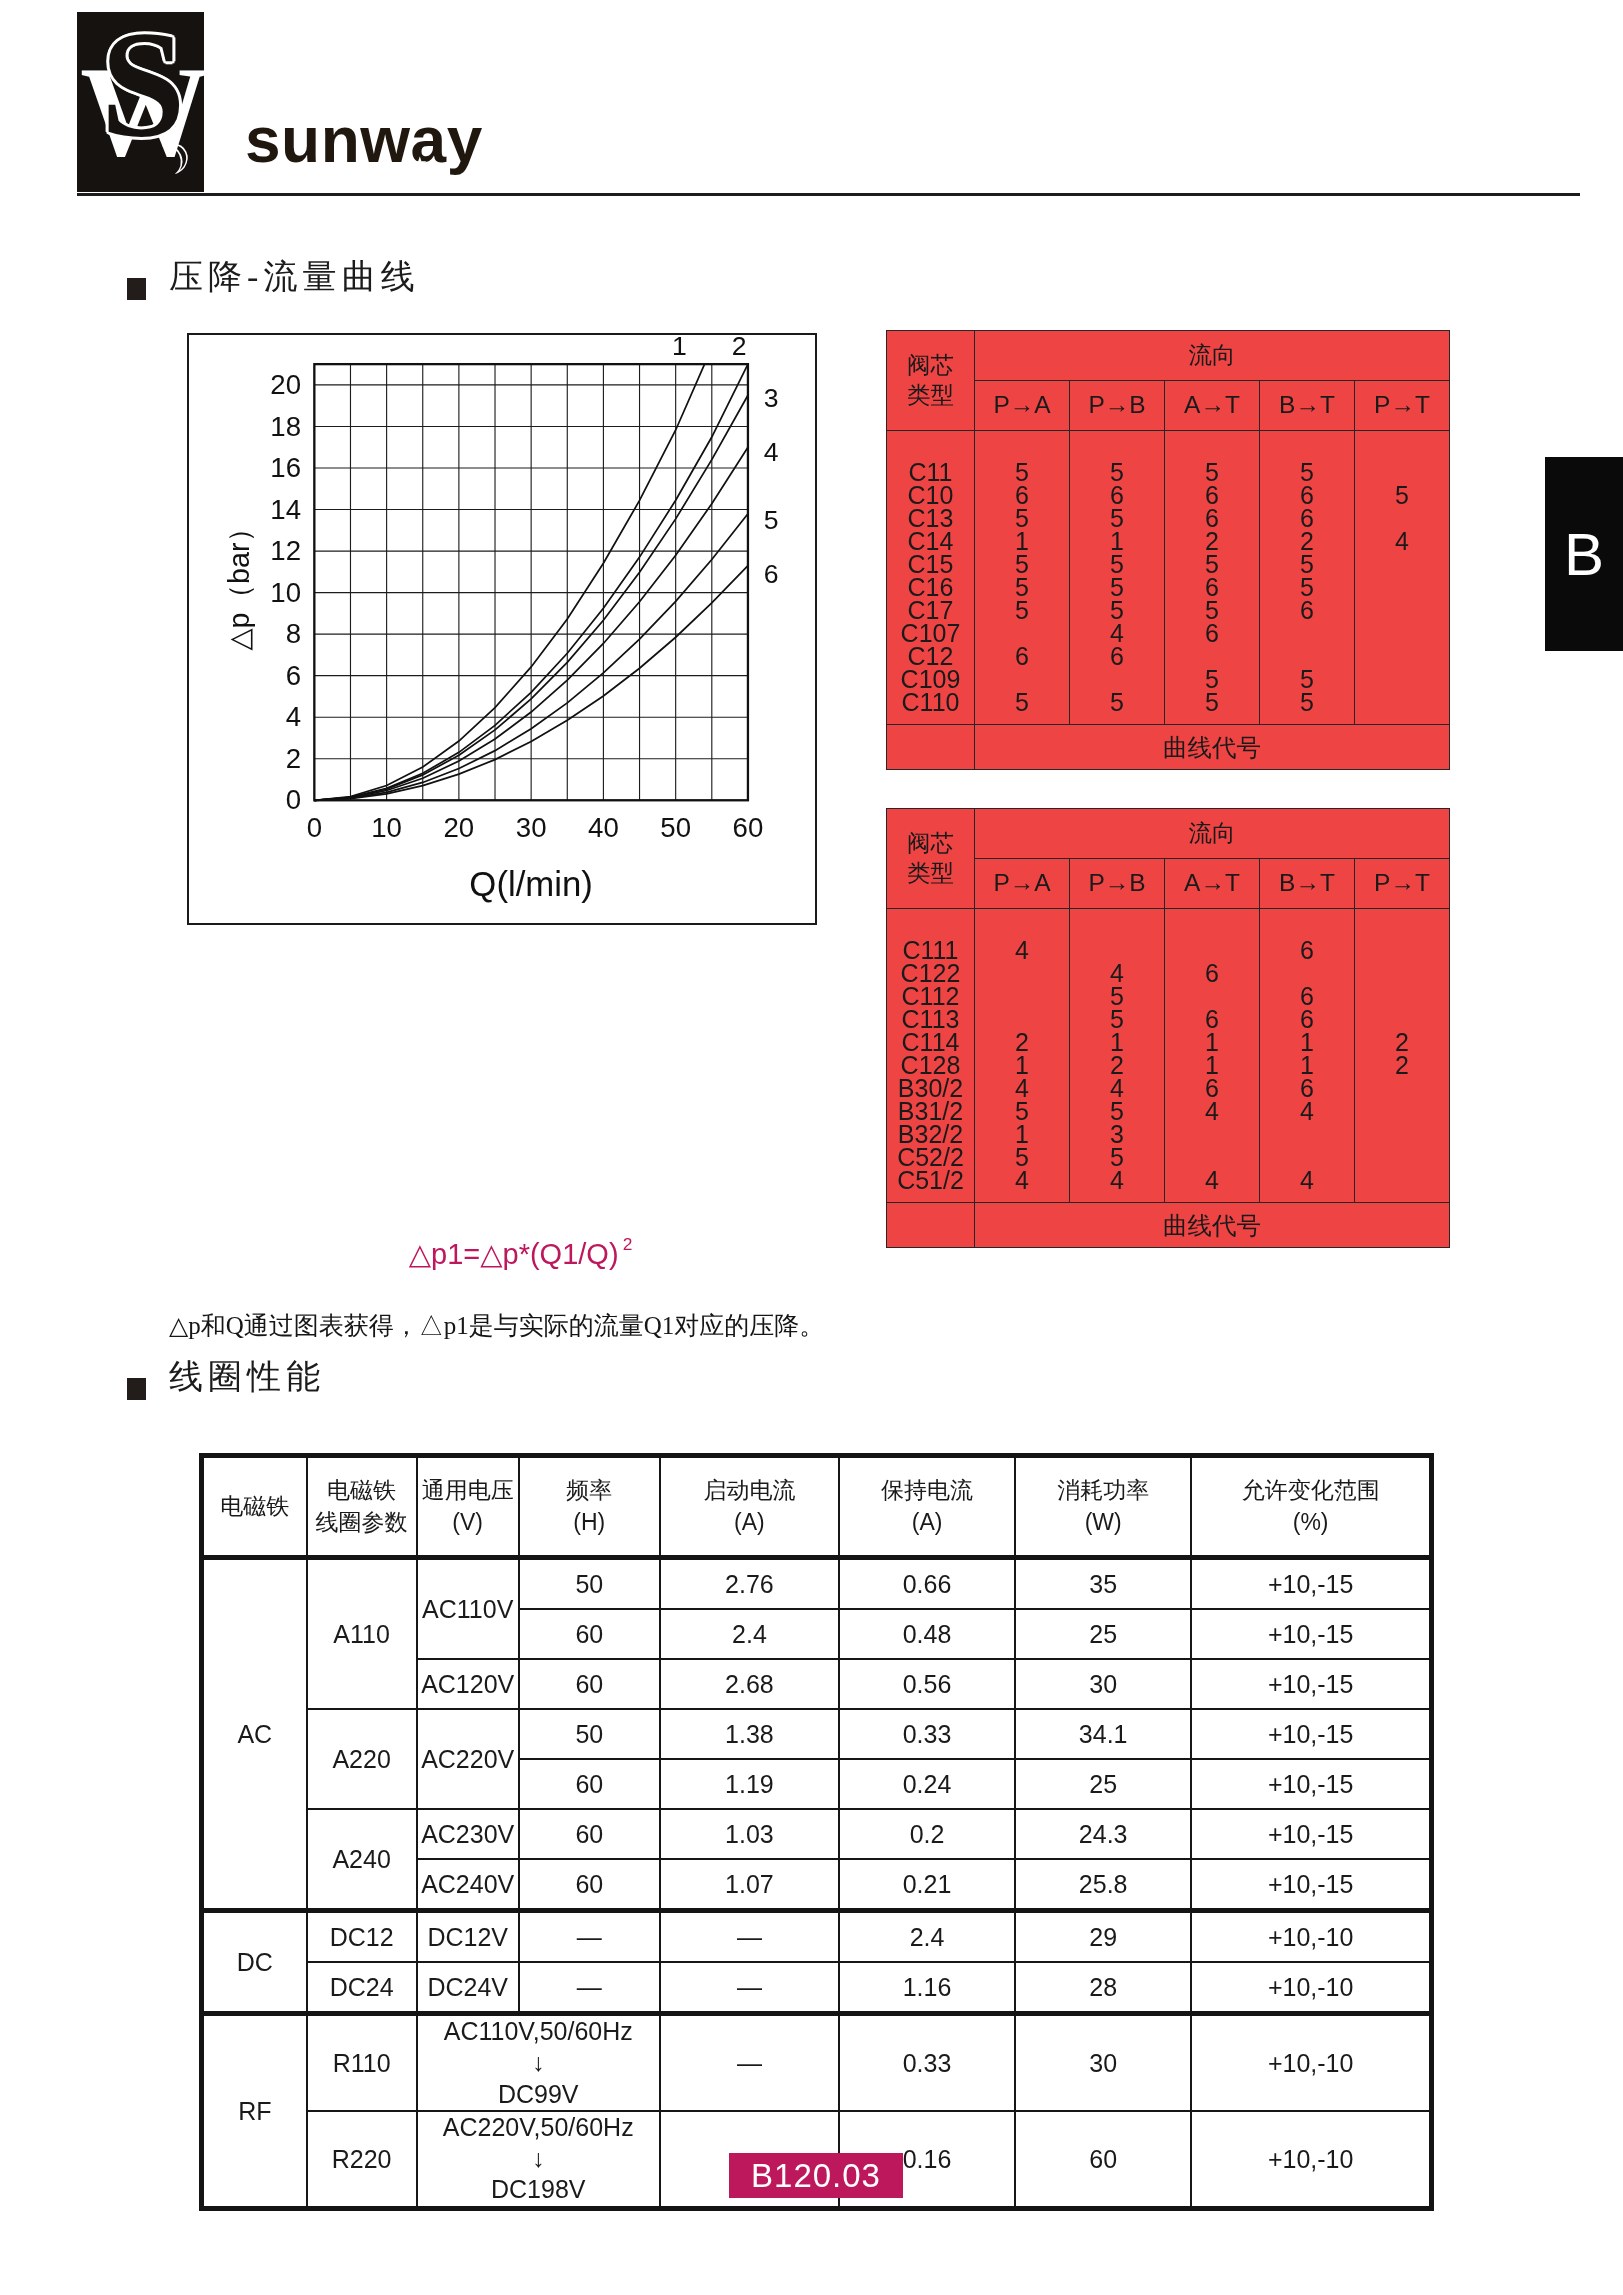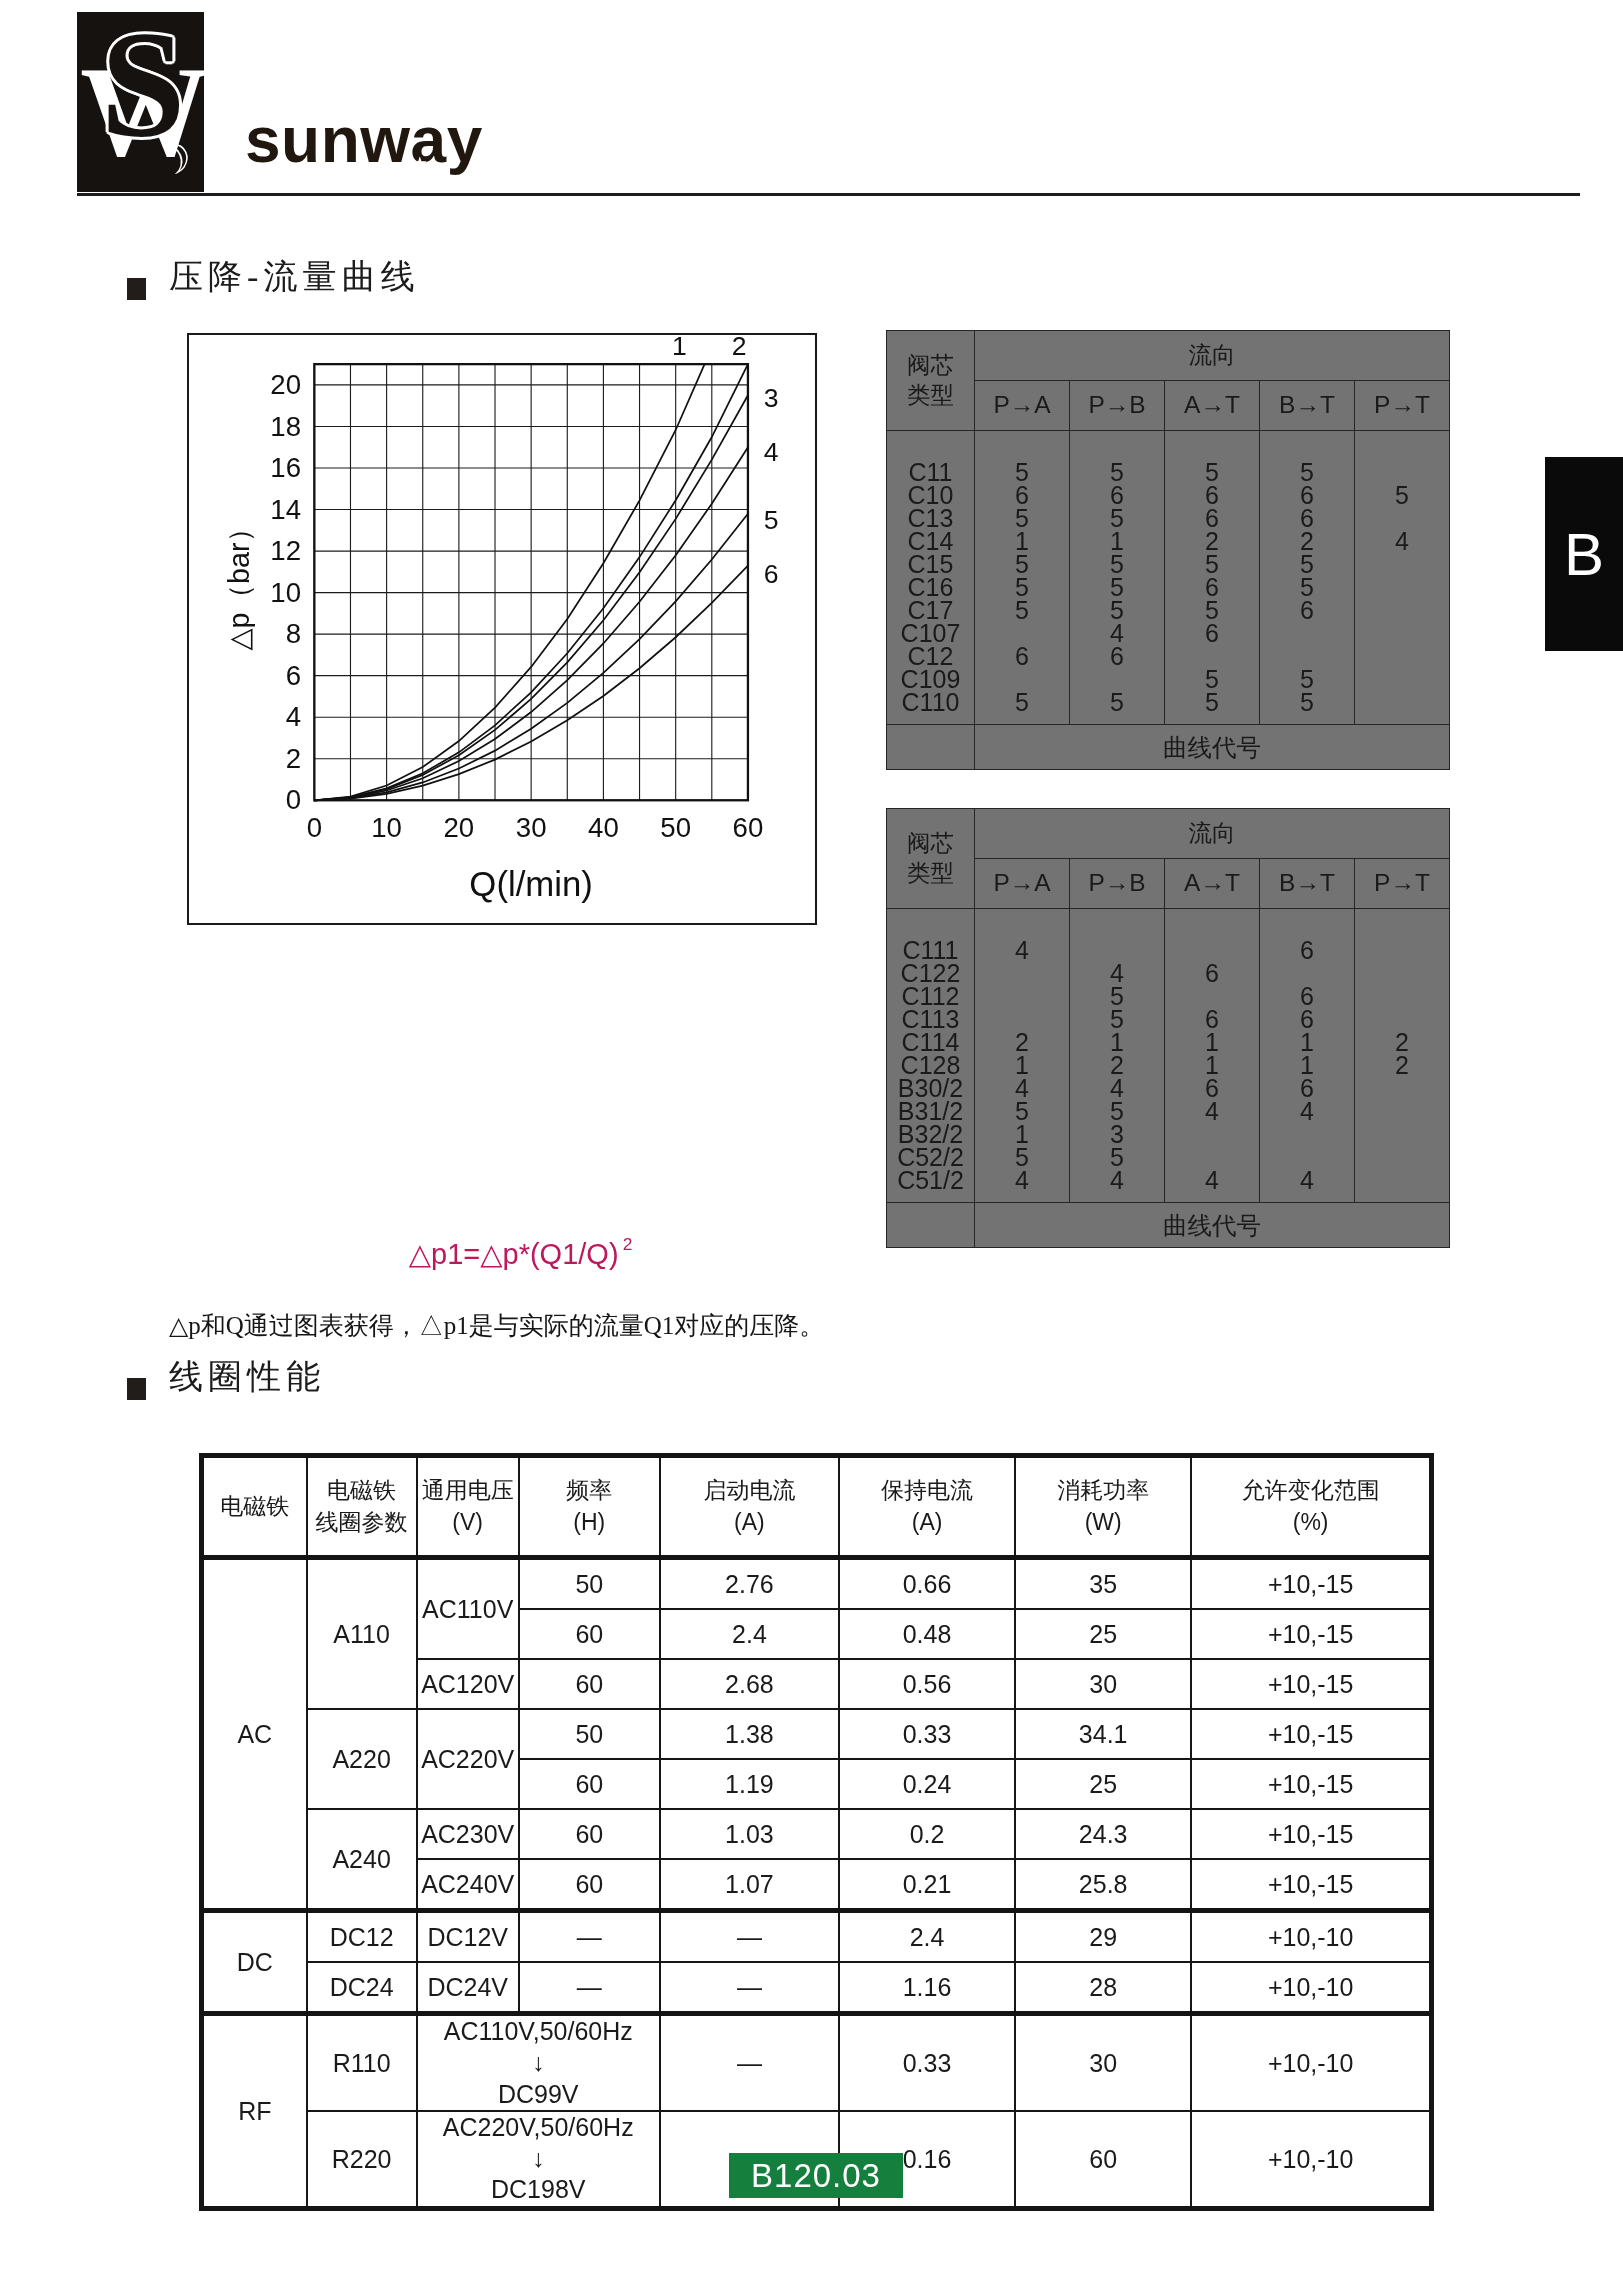--- a/index.html
+++ b/index.html
@@ -28,21 +28,21 @@
   .sec2{left:127px;top:1354px;}
   .bullet{width:19.4px;height:22.5px;background:#221d1a;margin-right:22.5px;flex:0 0 auto;}
   .section-title{font-size:34px;letter-spacing:5.1px;color:#1c1c1c;}
   
   .chart-box{position:absolute;left:187px;top:333px;width:630px;height:592px;border:2px solid #1a1a1a;box-sizing:border-box;}
   .chart-box svg{display:block;overflow:visible;}
   svg text{fill:#111;font-family:"Liberation Sans",sans-serif;}
   
   .flow-wrap1{position:absolute;left:886px;top:330px;}
   .flow-wrap2{position:absolute;left:886px;top:808px;}
-  table.flow{border-collapse:collapse;table-layout:fixed;width:562px;background:#737373;}
+  table.flow{border-collapse:collapse;table-layout:fixed;width:562px;background:#ef4444;}
   .flow th,.flow td{border:1.5px solid #262626;text-align:center;vertical-align:middle;padding:0;}
   .flow thead th{font-size:23.5px;font-weight:normal;height:49px;line-height:1.25;}
   .flow thead tr:nth-child(2) th{font-family:"Liberation Sans",sans-serif;font-size:24.5px;}
   .flow tbody td{border-top:0;border-bottom:0;font-family:"Liberation Sans",sans-serif;
                  font-size:25px;height:23px;line-height:23px;}
   .flow tbody tr.first td{padding-top:30px;}
   .flow tbody tr:last-child td{padding-bottom:10.2px;}
   .flow tfoot td{height:44px;font-size:24.5px;}
   
   .notes{position:absolute;left:181px;top:1080px;width:675px;font-size:25px;color:#161616;}
@@ -55,21 +55,21 @@
   .coil-wrap{position:absolute;left:199px;top:1453px;}
   table.coil{border-collapse:collapse;table-layout:fixed;width:1235px;background:#fff;
              font-family:"Liberation Sans",sans-serif;border:5.6px solid #141414;}
   .coil th,.coil td{border:2.6px solid #161616;text-align:center;vertical-align:middle;padding:0;font-weight:normal;}
   .coil thead th{height:97px;font-size:23px;line-height:1.35;border-bottom:5.6px solid #141414;}
   .coil tbody td{height:48px;font-size:25px;line-height:1.2;}
   .coil tbody tr.tall td{height:81px;}
   .coil tbody tr.gstart td{border-top:5.6px solid #141414;}
   .coil td div{line-height:1.25;}
   
-  .footer-badge{position:absolute;left:729px;top:2153px;width:174px;height:45px;background:#15803d;
+  .footer-badge{position:absolute;left:729px;top:2153px;width:174px;height:45px;background:#be185d;
                 display:flex;align-items:center;justify-content:center;color:#ffffff;
                 font-family:"Liberation Sans",sans-serif;font-size:33px;letter-spacing:1px;}
 </style>
 </head>
 <body>
 
 <div class="page">
 
   <div class="logo-box">
     <span class="logo-w">W</span>

